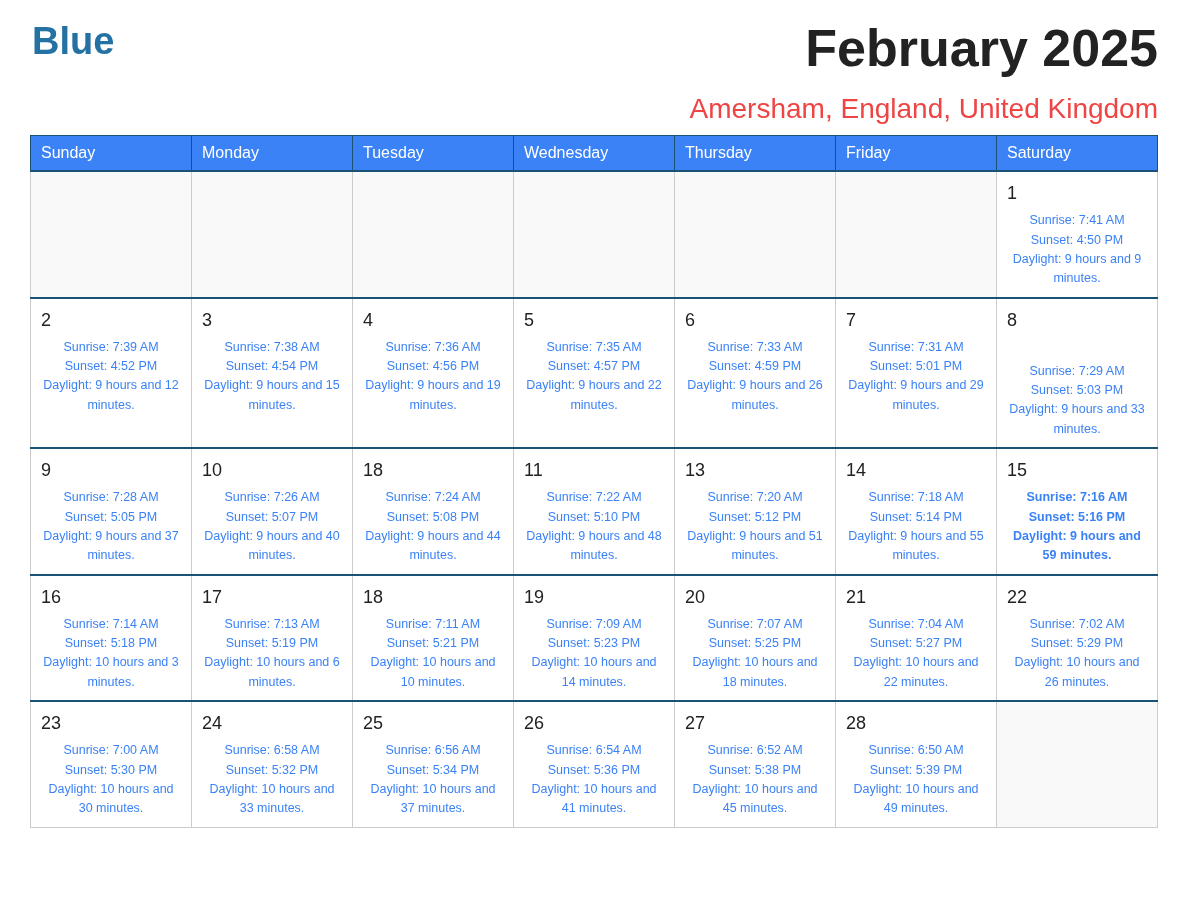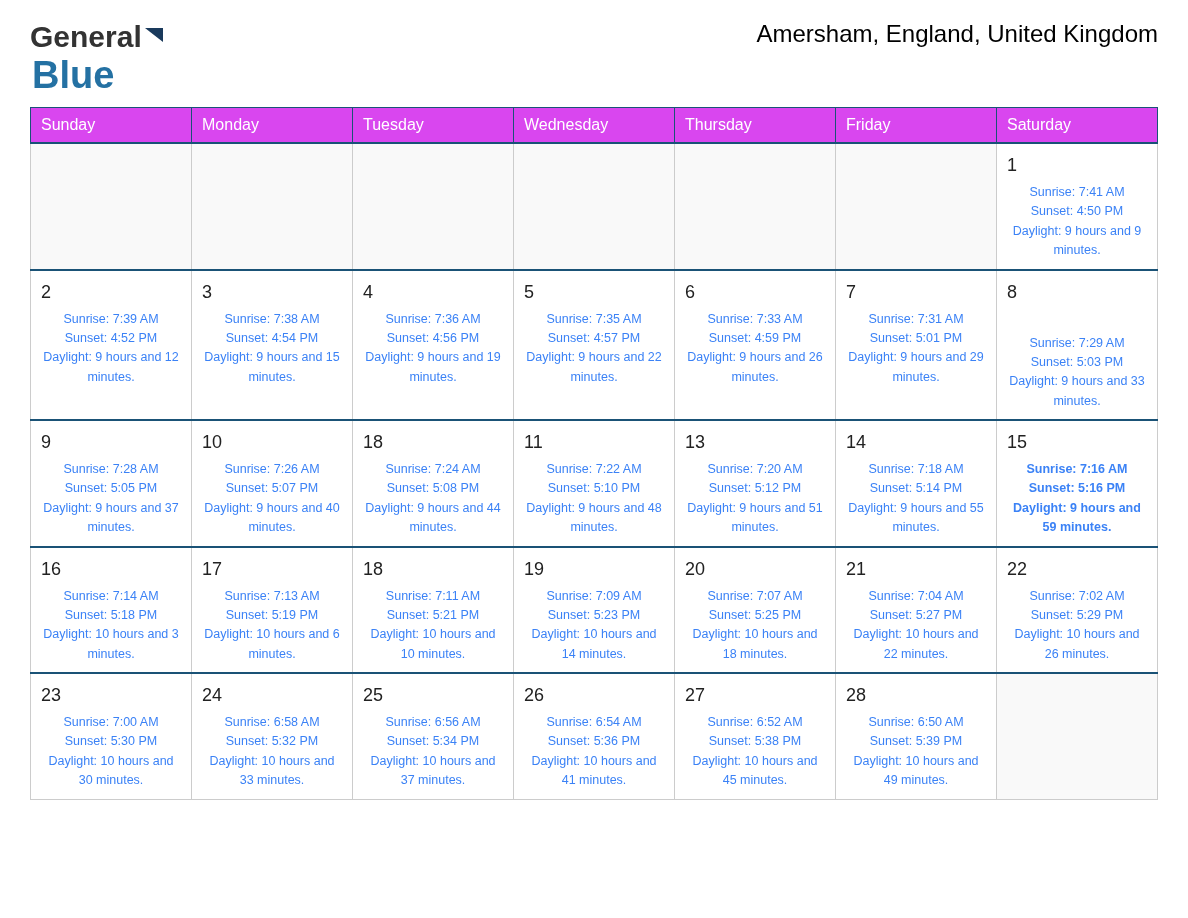--- a/index.html
+++ b/index.html
@@ -19,31 +19,31 @@
     .title-block {
       text-align: right;
     }
     .calendar-title {
       font-size: 52px;
       font-weight: bold;
       color: #222;
       line-height: 1.1;
     }
     .calendar-subtitle {
-      font-size: 24px;
-      color: #000000;
-      margin-top: 0;
+      font-size: 28px;
+      color: #ef4444;
+      margin-top: 16px;
     }
     .calendar {
       width: 100%;
       border-collapse: collapse;
       margin-top: 10px;
     }
     .calendar th {
-      background-color: #d946ef;
+      background-color: #3b82f6;
       color: #fff;
       font-size: 16px;
       font-weight: normal;
       padding: 8px 10px;
       text-align: left;
       border: 1px solid #1a5276;
     }
     .calendar td {
       vertical-align: top;
       border: 1px solid #ccc;
@@ -101,31 +101,26 @@
       font-weight: bold;
       color: #2471a3;
       font-family: Arial, sans-serif;
     }
   </style>
 </head>
 <body>
 
 <div class="header">
   <div class="logo-wrapper">
-    <div class="logo-top-row">
-      <span class="logo-g">General</span>
-      <svg class="arrow-svg" width="22" height="22" viewBox="0 0 22 22">
-        <polygon points="0,0 18,0 18,14" fill="#1a3a5c"></polygon>
-      </svg>
-    </div>
     <div class="logo-bottom-row">
       <span class="logo-b-blue">Blue</span>
     </div>
   </div>
   <div class="title-block">
+    <div class="calendar-title">February 2025</div>
     <div class="calendar-subtitle">Amersham, England, United Kingdom</div>
   </div>
 </div>
 
 <table class="calendar">
   <thead>
     <tr>
     <th>Sunday</th>
         <th>Monday</th>
         <th>Tuesday</th>

